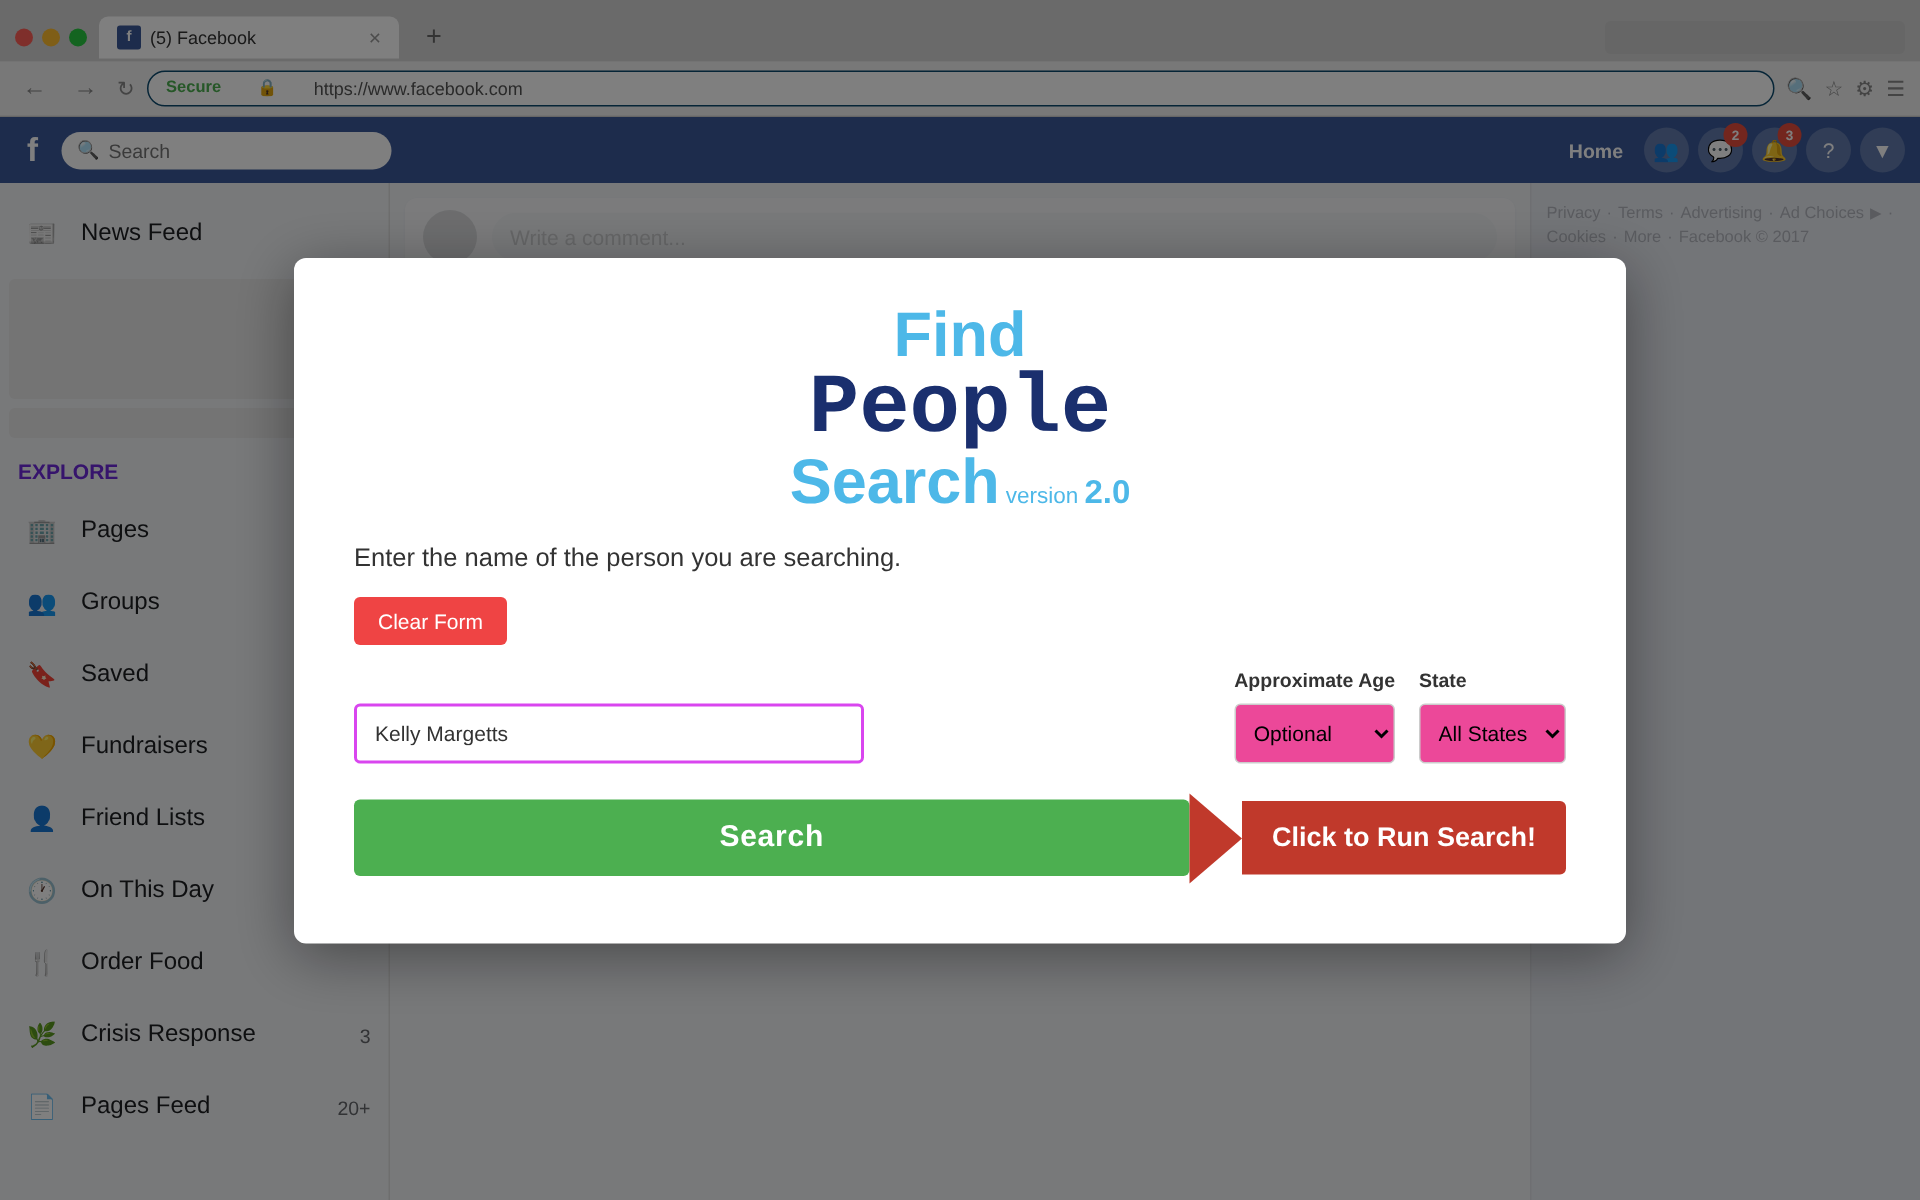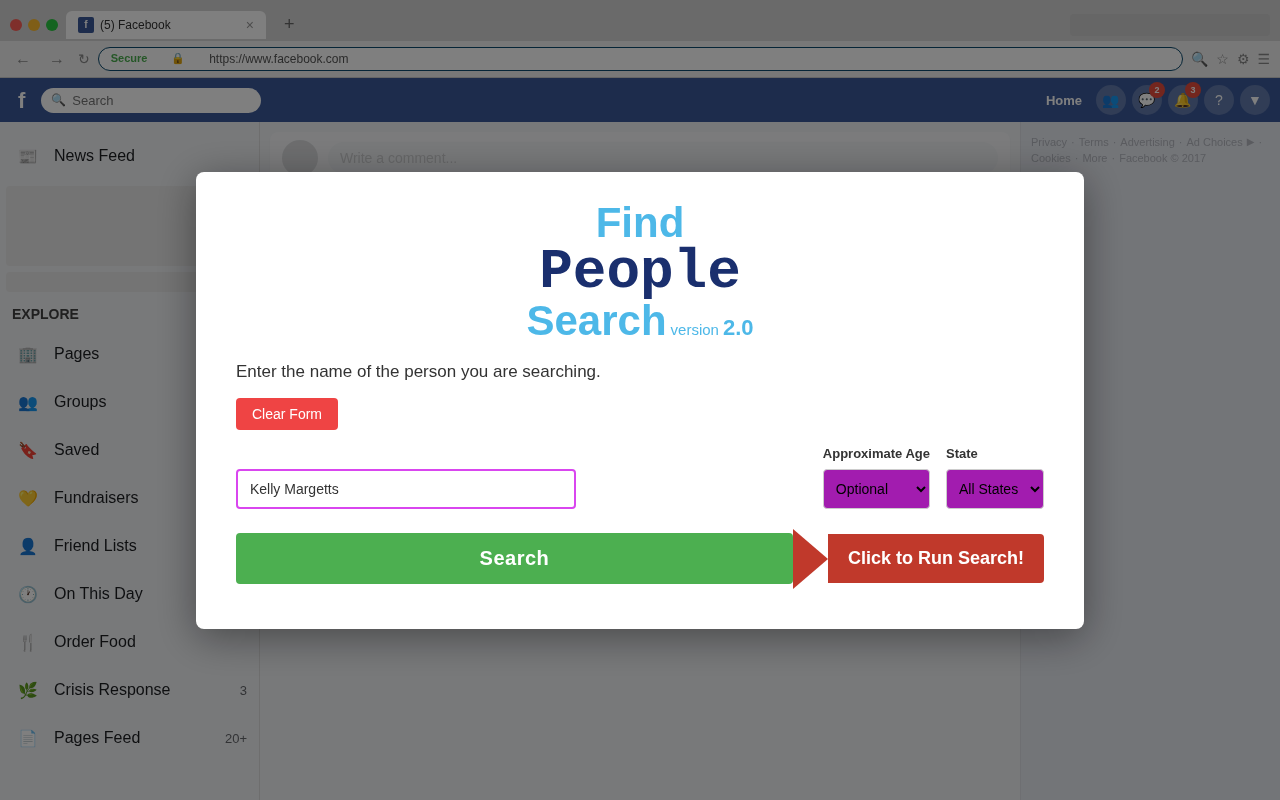--- a/index.html
+++ b/index.html
@@ -40,21 +40,21 @@
 
     
     .fb-main { display: flex; height: calc(800px - 44px - 66px); position: relative; }
 
     
     .fb-sidebar { width: 260px; background: #f0f2f5; padding: 10px 0; overflow-y: auto; border-right: 1px solid #ddd; flex-shrink: 0; }
     .sidebar-item { display: flex; align-items: center; padding: 8px 12px; gap: 10px; cursor: pointer; font-size: 14px; color: #1c1e21; }
     .sidebar-icon { width: 32px; height: 32px; border-radius: 50%; display: flex; align-items: center; justify-content: center; font-size: 16px; flex-shrink: 0; }
     .sidebar-label { flex: 1; font-size: 16px; }
     .sidebar-count { color: #65676b; font-size: 13px; }
-    .sidebar-header { padding: 8px 12px; font-size: 14px; font-weight: 600; color: #404040; }
+    .sidebar-header { padding: 8px 12px; font-size: 14px; font-weight: 600; color: #6d28d9; }
 
     
     .fb-content { flex: 1; background: #f0f2f5; overflow-y: auto; }
 
     
     .fb-right { width: 260px; background: #f0f2f5; padding: 10px; font-size: 12px; color: #65676b; border-left: 1px solid #ddd; flex-shrink: 0; }
     .fb-right-links { display: flex; flex-wrap: wrap; gap: 4px; font-size: 11px; color: #8a8d91; padding: 4px 0; }
     .fb-right-link { color: #8a8d91; text-decoration: none; }
 
     
@@ -78,21 +78,21 @@
 
     .fps-subtitle { font-size: 17px; color: #333; margin-bottom: 16px; }
 
     .fps-clear-btn { background: #ef4444; color: white; border: none; padding: 8px 16px; border-radius: 4px; font-size: 14px; cursor: pointer; margin-bottom: 16px; }
 
     .fps-form { display: flex; gap: 16px; align-items: flex-end; margin-bottom: 20px; }
     .fps-field { display: flex; flex-direction: column; gap: 4px; }
     .fps-field-name { flex: 1; }
     .fps-field label { font-size: 13px; color: #333; font-weight: 600; margin-bottom: 4px; }
     .fps-field input, .fps-field select { padding: 10px 12px; border: 2px solid #d946ef; border-radius: 4px; font-size: 14px; outline: none; }
-    .fps-field select { border: 1px solid #ccc; border-radius: 4px; padding: 10px 8px; font-size: 14px; background: #a21caf; appearance: auto; }
+    .fps-field select { border: 1px solid #ccc; border-radius: 4px; padding: 10px 8px; font-size: 14px; background: #ec4899; appearance: auto; }
     .fps-name-input { width: 340px; color: #333; }
 
     .fps-search-btn { background: #4caf50; color: white; border: none; padding: 14px 0; font-size: 20px; font-weight: 600; border-radius: 4px; cursor: pointer; flex: 1; min-width: 400px; letter-spacing: 0.5px; }
 
     .fps-search-row { display: flex; align-items: center; gap: 0; }
     .fps-cta-box { background: #c0392b; color: white; padding: 14px 20px; font-size: 18px; font-weight: 700; border-radius: 0 4px 4px 0; white-space: nowrap; }
     .fps-cta-wrapper { display: flex; align-items: center; }
     .fps-arrow-triangle { width: 0; height: 0; border-top: 30px solid transparent; border-bottom: 30px solid transparent; border-left: 35px solid #c0392b; }
 
     

